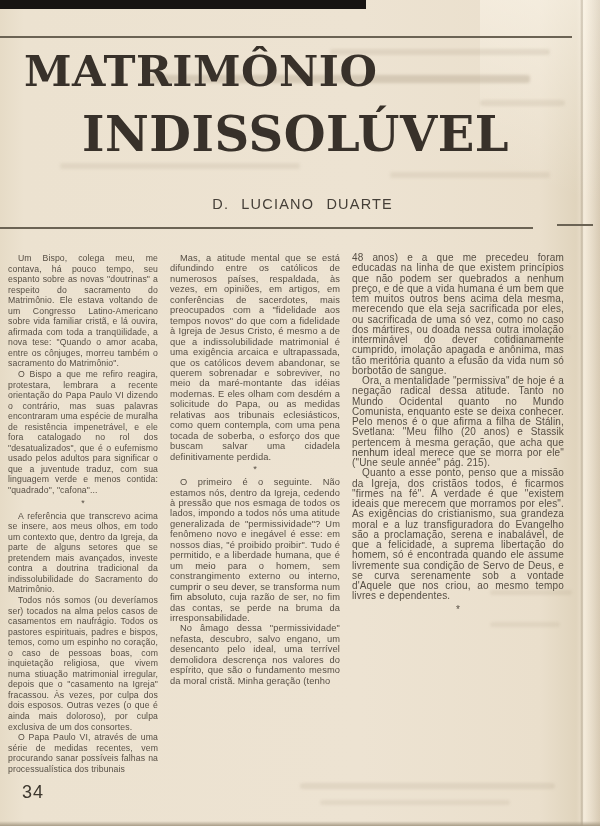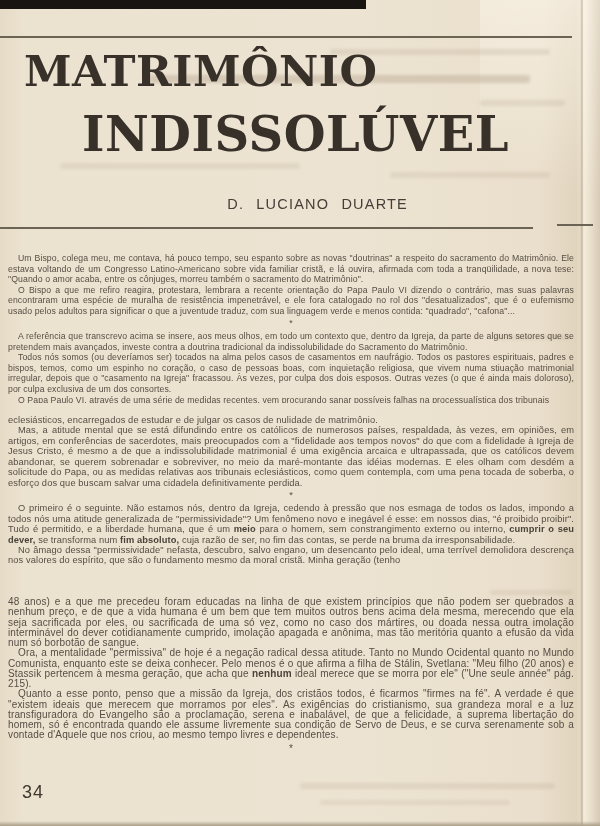--- a/index.html
+++ b/index.html
@@ -27,29 +27,29 @@
   
   .rule{position:absolute;background:#6b6354;}
   .rule-top{left:0;top:36px;width:572px;height:2px;}
   .rule-author{left:0;top:227px;width:533px;height:2px;}
   .rule-author-dash{left:557px;top:224px;width:36px;height:2px;}
   .title{position:absolute;font-family:"DejaVu Serif",serif;font-weight:700;color:#38312a;
     white-space:nowrap;line-height:1;}
   .title-l1{left:24px;top:50px;font-size:43px;letter-spacing:.5px;}
   .title-l2{left:82px;top:110px;font-size:48px;letter-spacing:.5px;}
   .author{position:absolute;left:0;top:196px;width:393px;text-align:right;
-    font-size:14.5px;letter-spacing:1.2px;word-spacing:7px;color:#453f38;white-space:nowrap;margin-left:15px;}
+    font-size:14.5px;letter-spacing:1.2px;word-spacing:7px;color:#453f38;white-space:nowrap;}
   
   .cols{position:absolute;left:8px;top:253px;width:566px;height:536px;
-    display:flex;gap:12px;overflow:hidden;flex-direction:column;}
+    display:flex;gap:12px;overflow:hidden;}
   .col{overflow:hidden;text-align:justify;color:#564e44;}
   .col p{margin:0;}
   .col p.ind{text-indent:10px;}
   .col .sep{text-align:center;text-indent:0;height:15px;line-height:15px;color:#564e44;}
-  .col b{font-weight:700;color:#4a4339;}
+  .col b{font-weight:400;color:#4a4339;}
   .col-1{flex:0 0 150px;font-size:8.7px;line-height:10.55px;letter-spacing:.1px;}
   .col-2{flex:0 0 170px;font-size:9.3px;line-height:10.45px;letter-spacing:.1px;}
   .col-3{flex:0 0 212px;font-size:10px;line-height:10.25px;letter-spacing:.15px;}
   .pagenum{position:absolute;left:22px;top:782px;font-size:18px;letter-spacing:1px;color:#3d372e;}
 </style>
 </head>
 <body>
 
 <div class="page">
 
@@ -80,21 +80,20 @@
   <div class="cols">
     <div class="col col-1">
         <p class="ind"><span>Um Bispo, colega meu, me contava, há pouco tempo, seu espanto sobre as novas "doutrinas" a respeito do sacramento do Matrimônio. Ele estava voltando de um Congresso Latino-Americano sobre vida familiar cristã, e lá ouvira, afirmada com toda a tranqüilidade, a nova tese: "Quando o amor acaba, entre os cônjuges, morreu também o sacramento do Matrimônio".</span></p>
         <p class="ind"><span>O Bispo a que me refiro reagira, protestara, lembrara a recente orientação do Papa Paulo VI dizendo o contrário, mas suas palavras encontraram uma espécie de muralha de resistência impenetrável, e ele fora catalogado no rol dos "desatualizados", que é o eufemismo usado pelos adultos para significar o que a juventude traduz, com sua linguagem verde e menos contida: "quadrado", "cafona"...</span></p>
         <div class="sep">*</div>
         <p class="ind"><span>A referência que transcrevo acima se insere, aos meus olhos, em todo um contexto que, dentro da Igreja, da parte de alguns setores que se pretendem mais avançados, investe contra a doutrina tradicional da indissolubilidade do Sacramento do Matrimônio.</span></p>
         <p class="ind"><span>Todos nós somos (ou deveríamos ser) tocados na alma pelos casos de casamentos em naufrágio. Todos os pastores espirituais, padres e bispos, temos, como um espinho no coração, o caso de pessoas boas, com inquietação religiosa, que vivem numa stiuação matrimonial irregular, depois que o "casamento na Igreja" fracassou. Às vezes, por culpa dos dois esposos. Outras vezes (o que é ainda mais doloroso), por culpa exclusiva de um dos consortes.</span></p>
         <p class="ind"><span>O Papa Paulo VI, através de uma série de medidas recentes, vem procurando sanar possíveis falhas na processualística dos tribunais</span></p>
       </div>
     <div class="col col-2">
-        <p><span>eclesiásticos, encarregados de estudar e de julgar os casos de nulidade de matrimônio.</span></p>
         <p class="ind"><span>Mas, a atitude mental que se está difundindo entre os católicos de numerosos países, respaldada, às vezes, em opiniões, em artigos, em conferências de sacerdotes, mais preocupados com a "fidelidade aos tempos novos" do que com a fidelidade à Igreja de Jesus Cristo, é mesmo a de que a indissolubilidade matrimonial é uma exigência arcaica e ultrapassada, que os católicos devem abandonar, se querem sobrenadar e sobreviver, no meio da maré-montante das idéias modernas. E eles olham com desdém a solicitude do Papa, ou as medidas relativas aos tribunais eclesiásticos, como quem contempla, com uma pena tocada de soberba, o esforço dos que buscam salvar uma cidadela definitivamente perdida.</span></p>
         <div class="sep">*</div>
         <p class="ind"><span>O primeiro é o seguinte. Não estamos nós, dentro da Igreja, cedendo à pressão que nos esmaga de todos os lados, impondo a todos nós uma atitude generalizada de "permissividade"? Um fenômeno novo e inegável é esse: em nossos dias, "é proibido proibir". Tudo é permitido, e a liberdade humana, que é um </span><b>meio</b><span> para o homem, sem constrangimento externo ou interno, </span><b>cumprir o seu dever,</b><span> se transforma num </span><b>fim absoluto,</b><span> cuja razão de ser, no fim das contas, se perde na bruma da irresponsabilidade.</span></p>
         <p class="ind"><span>No âmago dessa "permissividade" nefasta, descubro, salvo engano, um desencanto pelo ideal, uma terrível demolidora descrença nos valores do espírito, que são o fundamento mesmo da moral cristã. Minha geração (tenho</span></p>
       </div>
     <div class="col col-3">
         <p><span>48 anos) e a que me precedeu foram educadas na linha de que existem princípios que não podem ser quebrados a nenhum preço, e de que a vida humana é um bem que tem muitos outros bens acima dela mesma, merecendo que ela seja sacrificada por eles, ou sacrificada de uma só vez, como no caso dos mártires, ou doada nessa outra imolação interminável do dever cotidianamente cumprido, imolação apagada e anônima, mas tão meritória quanto a efusão da vida num só borbotão de sangue.</span></p>
         <p class="ind"><span>Ora, a mentalidade "permissiva" de hoje é a negação radical dessa atitude. Tanto no Mundo Ocidental quanto no Mundo Comunista, enquanto este se deixa conhecer. Pelo menos é o que afirma a filha de Stálin, Svetlana: "Meu filho (20 anos) e Stassik pertencem à mesma geração, que acha que </span><b>nenhum</b><span> ideal merece que se morra por ele" ("Une seule année" pág. 215).</span></p>
         <p class="ind"><span>Quanto a esse ponto, penso que a missão da Igreja, dos cristãos todos, é ficarmos "firmes na fé". A verdade é que "existem ideais que merecem que morramos por eles". As exigências do cristianismo, sua grandeza moral e a luz transfiguradora do Evangelho são a proclamação, serena e inabalável, de que a felicidade, a suprema libertação do homem, só é encontrada quando ele assume livremente sua condição de Servo de Deus, e se curva serenamente sob a vontade d'Aquele que nos criou, ao mesmo tempo livres e dependentes.</span></p>
         <div class="sep">*</div>

